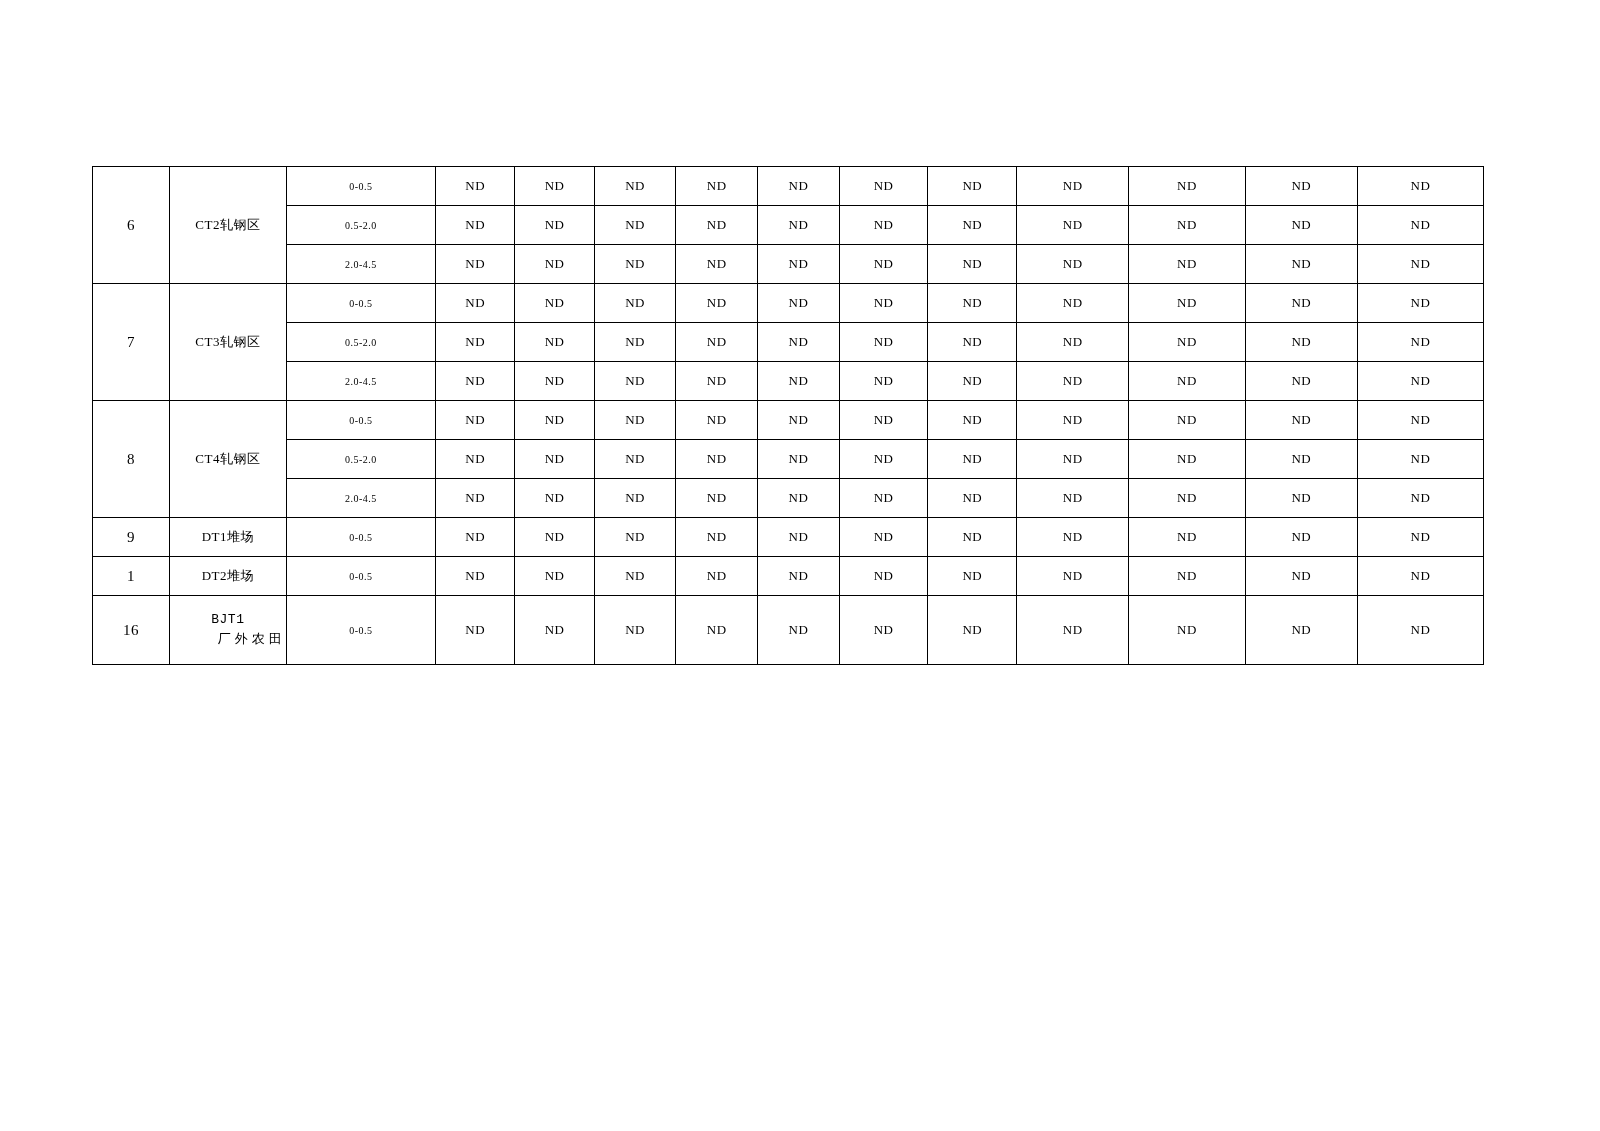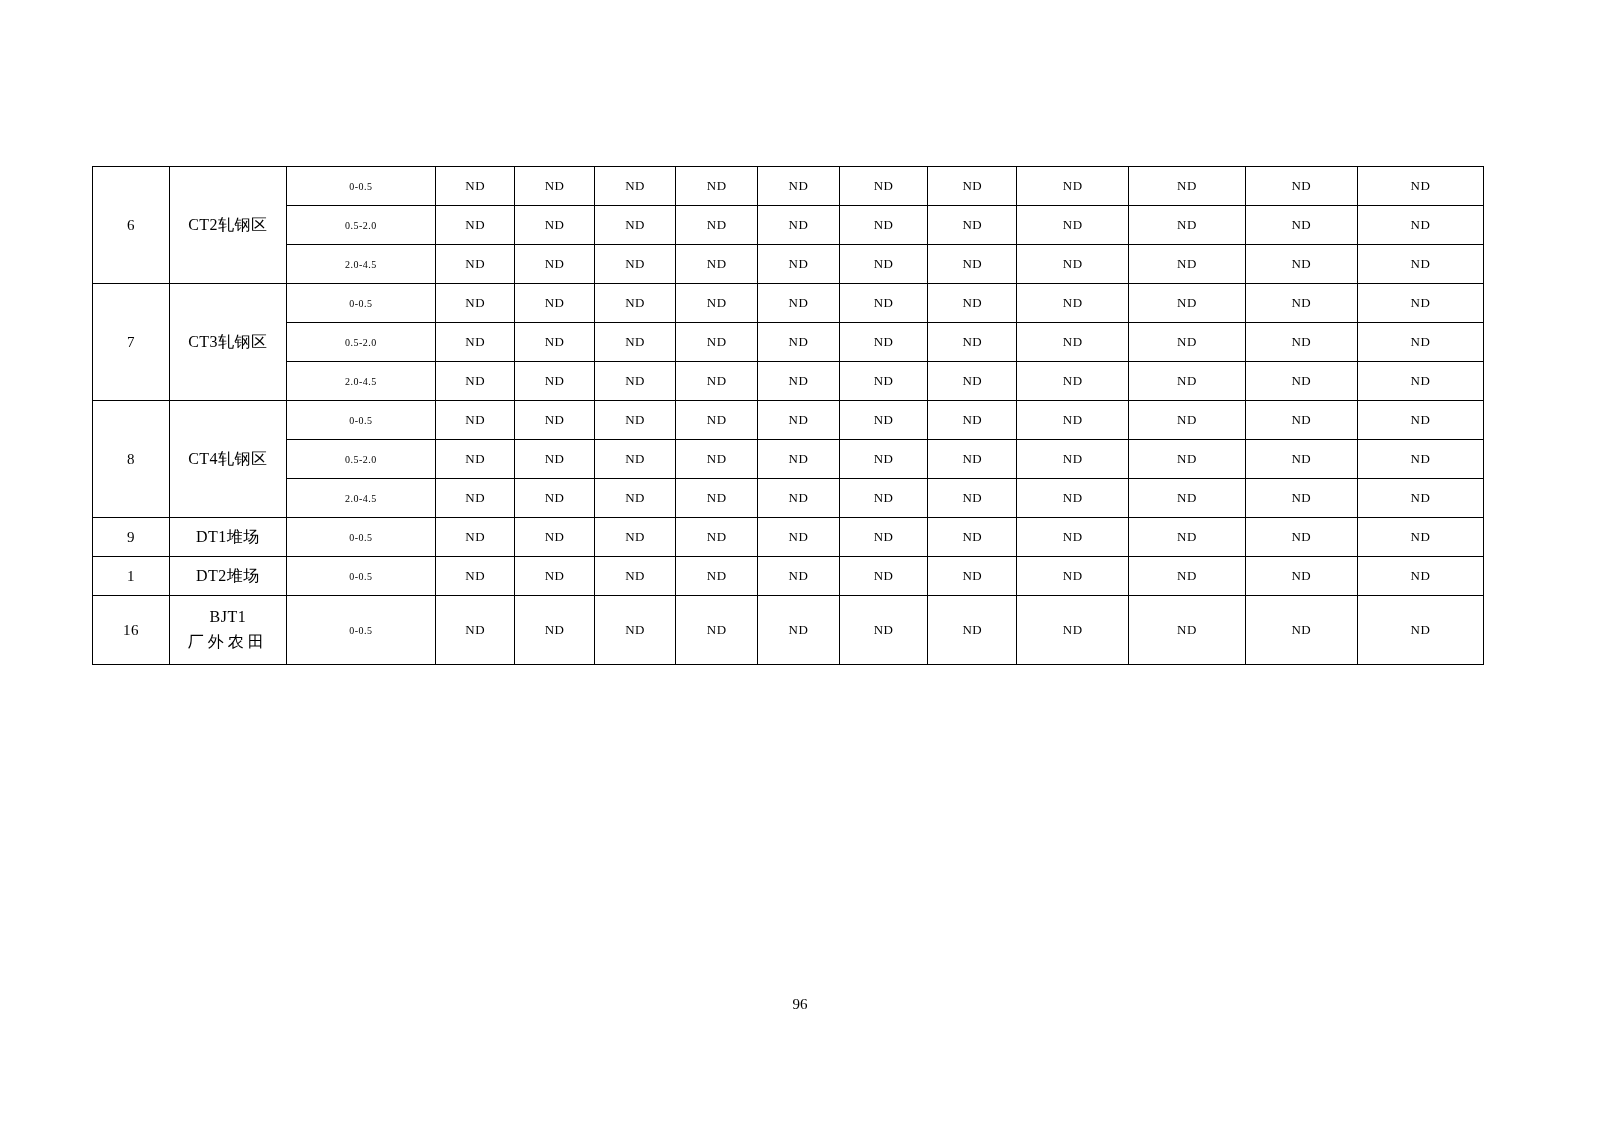--- a/index.html
+++ b/index.html
@@ -38,21 +38,21 @@
     vertical-align: middle;
     padding: 0;
     font-family: "Liberation Serif", serif;
     letter-spacing: 0.5px;
   }
   td.idx {
     width: 66px;
   }
   td.site {
     width: 100px;
-    font-size: 16px;
+    font-size: 13px;
   }
   td.depth {
     width: 128px;
     font-size: 10px;
   }
   td.val {
     font-size: 13px;
   }
   
   col.v1 { width: 68px; }
@@ -63,23 +63,25 @@
   col.v6 { width: 76px; }
   col.v7 { width: 76px; }
   col.v8 { width: 96px; }
   col.v9 { width: 100px; }
   col.v10 { width: 96px; }
   col.v11 { width: 108px; }
   tr.r-normal td { height: 38px; }
   tr.r-last td { height: 68px; }
   .site-two-line {
     line-height: 1.55;
+    font-family: Liberation Mono, monospace;
   }
   .site-sub {
     letter-spacing: 4px;
+    text-align: right;
   }
   .page-number {
     position: absolute;
     left: 0;
     right: 0;
     top: 996px;
     text-align: center;
     font-size: 15px;
     font-family: "Liberation Serif", serif;
   }
@@ -288,15 +290,14 @@
             <td class="val">ND</td>
             <td class="val">ND</td>
             <td class="val">ND</td>
             <td class="val">ND</td>
             <td class="val">ND</td>
           </tr>
         </tbody>
     </table>
   </div>
 
-  <div class="page-number">96</div>
 
 </div>
 
 </body></html>

